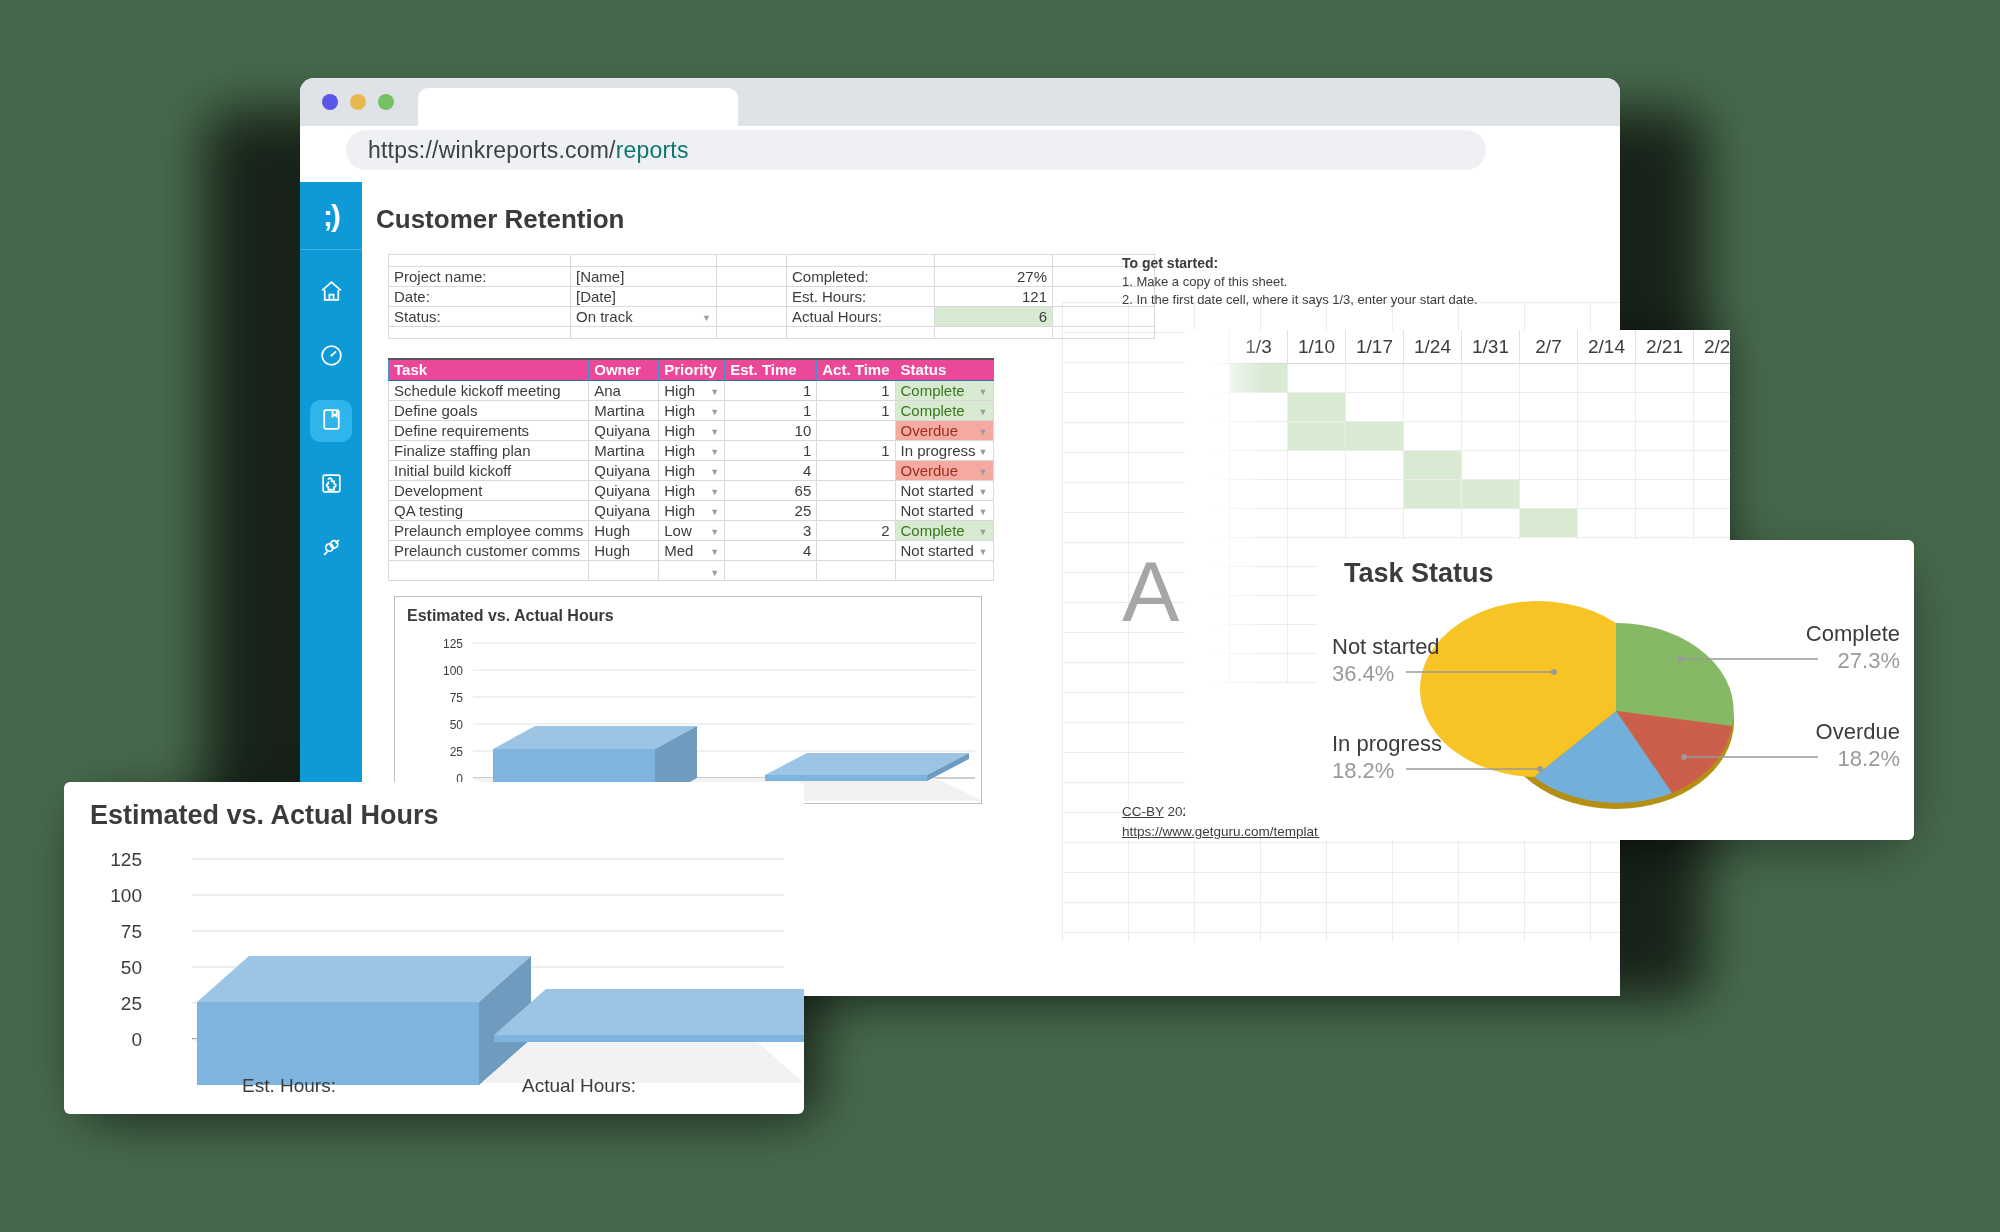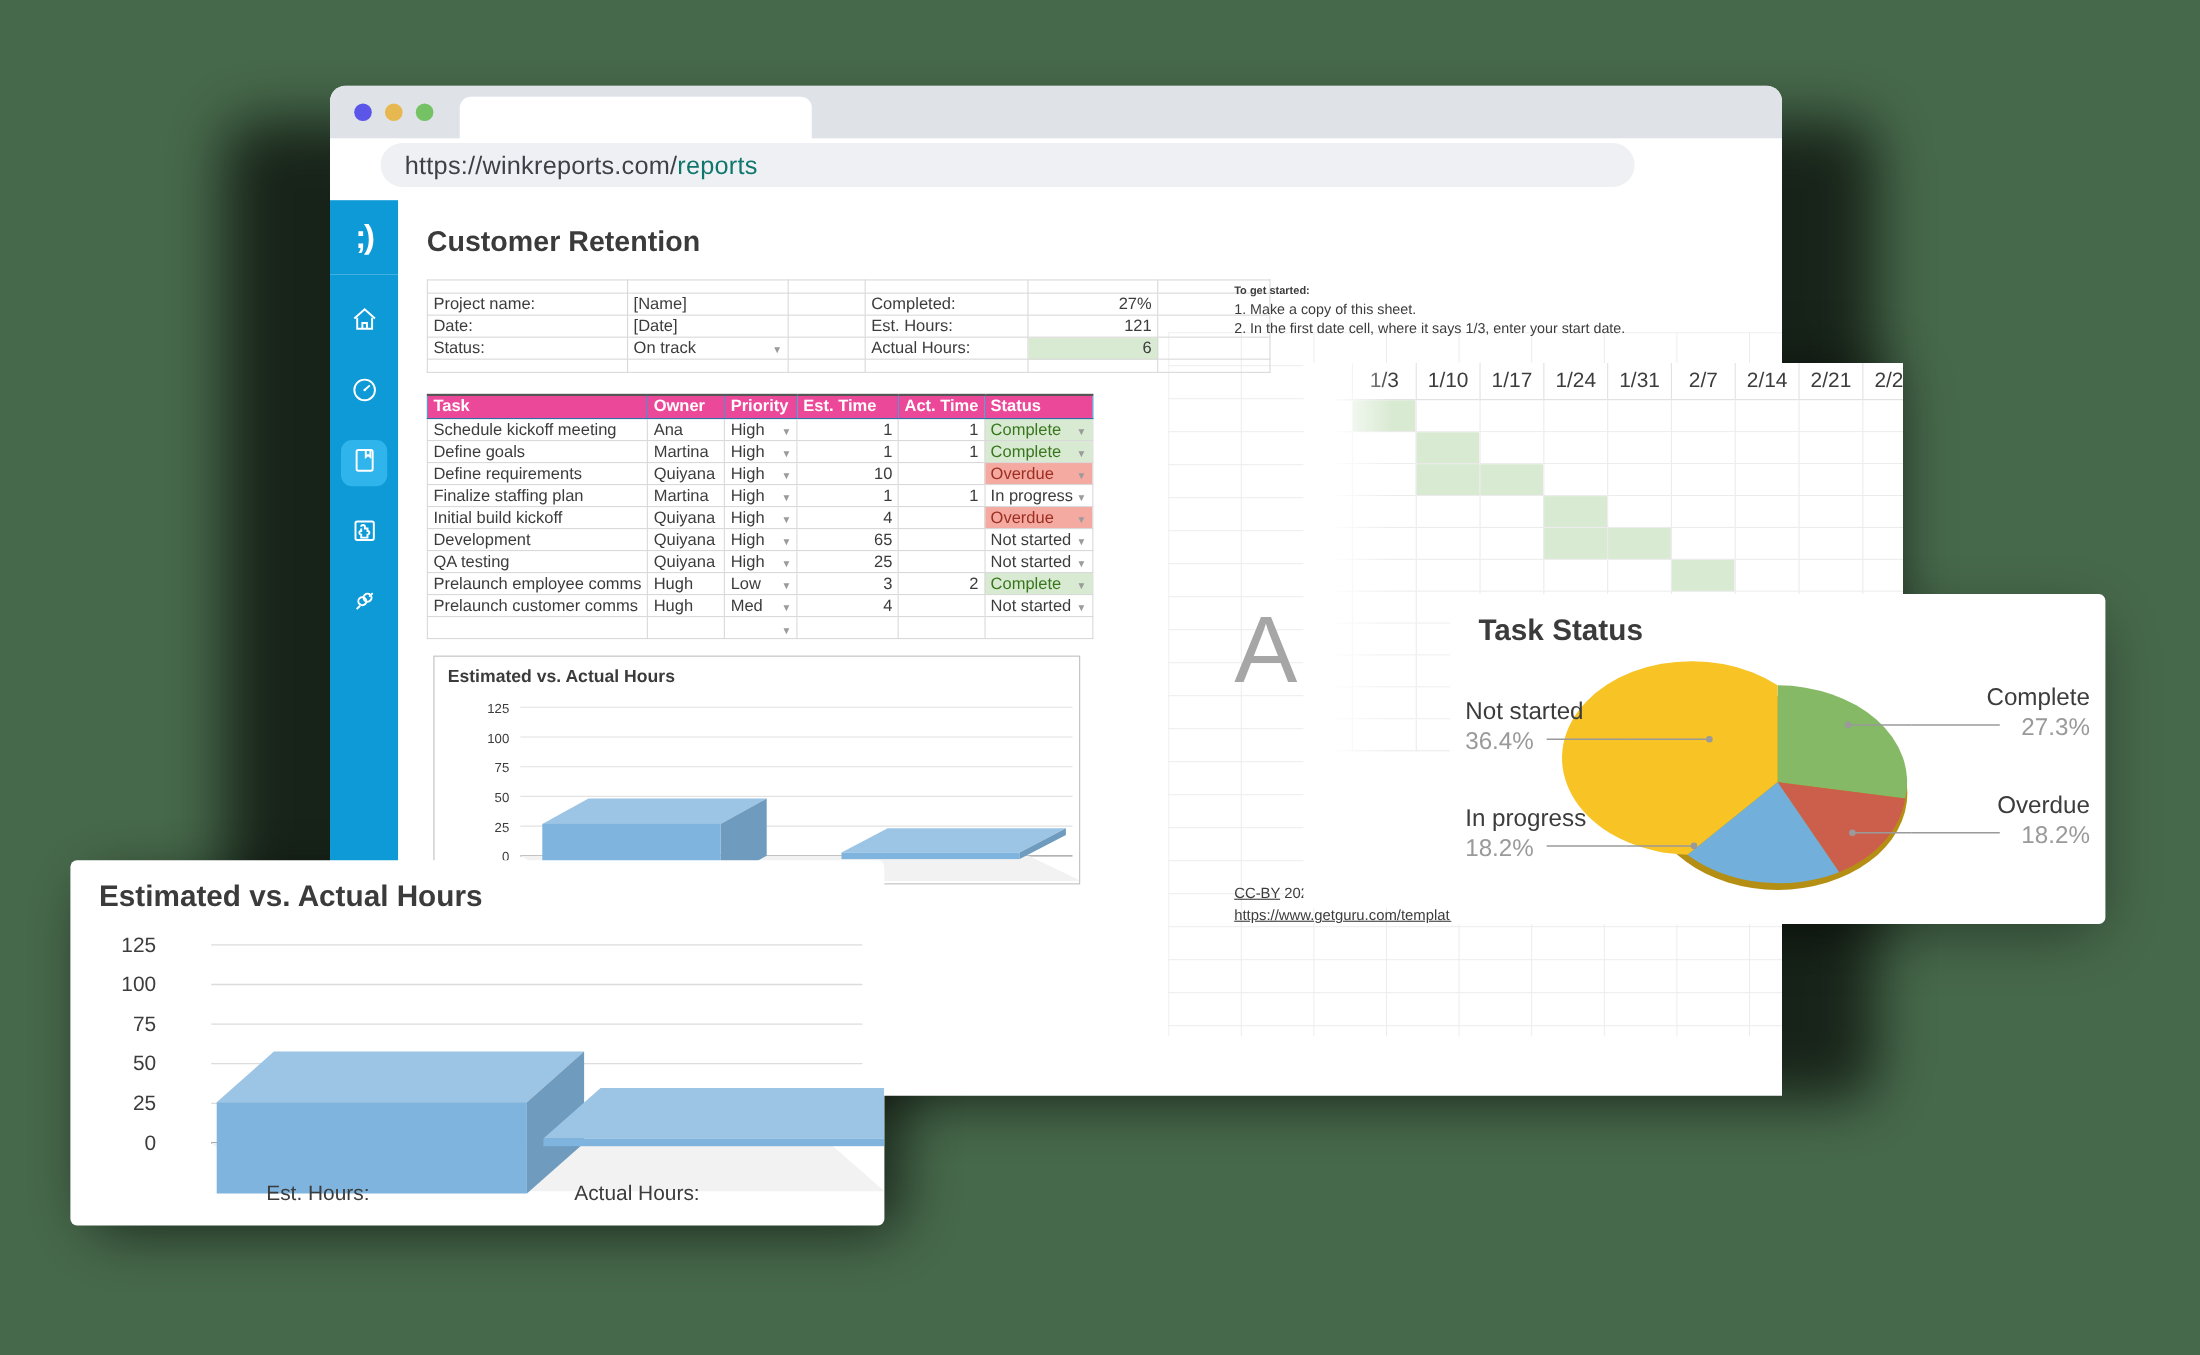--- a/index.html
+++ b/index.html
@@ -67,21 +67,21 @@
     color: #fff; font-size: 30px; font-weight: 700; letter-spacing: -2px;
   }
   .nav { display: flex; flex-direction: column; align-items: center; padding-top: 22px; gap: 22px; }
   .nav-item {
     width: 42px; height: 42px; border-radius: 10px;
     display: flex; align-items: center; justify-content: center;
   }
   .nav-item.active { background: #2fb4ec; }
   .nav-item svg { width: 25px; height: 25px; stroke: #fff; fill: none; stroke-width: 1.7; }
 
-  .sheet { flex: 1; position: relative; background: #fff; padding: 22px 0 0 26px; overflow: hidden; }
+  .sheet { flex: 1; position: relative; background: #fff; padding: 22px 0 0 14px; overflow: hidden; }
   .page-title { font-size: 26px; font-weight: 700; color: #3b3b3b; margin-bottom: 20px; }
 
   
   table.grid { border-collapse: collapse; font-size: 15px; color: #3c3c3c; }
   table.grid td { border: 1px solid #d9d9d9; height: 20px; padding: 0 5px; white-space: nowrap; }
   .meta-tbl { position: absolute; left: 26px; top: 72px; }
   .meta-tbl td.lbl { width: 182px; }
   .meta-tbl td.val { width: 146px; }
   .meta-tbl td.gap { width: 70px; border-left: 1px solid #d9d9d9; }
   .meta-tbl td.k   { width: 148px; }
@@ -115,21 +115,21 @@
   .embed-chart {
     position: absolute; left: 32px; top: 414px;
     width: 588px; height: 208px;
     background: #fff; border: 1px solid #bfbfbf;
     overflow: hidden;
   }
   .embed-chart .ec-title { font-size: 16px; font-weight: 700; color: #3b3b3b; margin: 10px 0 0 12px; }
 
   
   .notes { position: absolute; left: 760px; top: 72px; width: 430px; font-size: 13px; color: #3c3c3c; line-height: 1.38; }
-  .notes b { font-size: 10px; }
+  .notes b { font-size: 14px; }
   .sheet-grid-bg {
     position: absolute; left: 700px; top: 120px; width: 560px; height: 640px;
     background-image: linear-gradient(to right, #ececec 1px, transparent 1px),
                       linear-gradient(to bottom, #ececec 1px, transparent 1px);
     background-size: 66px 30px;
   }
   .watermark {
     position: absolute; left: 760px; top: 360px;
     font-size: 86px; color: #a6a6a6; font-family: "Liberation Sans", sans-serif;
   }

